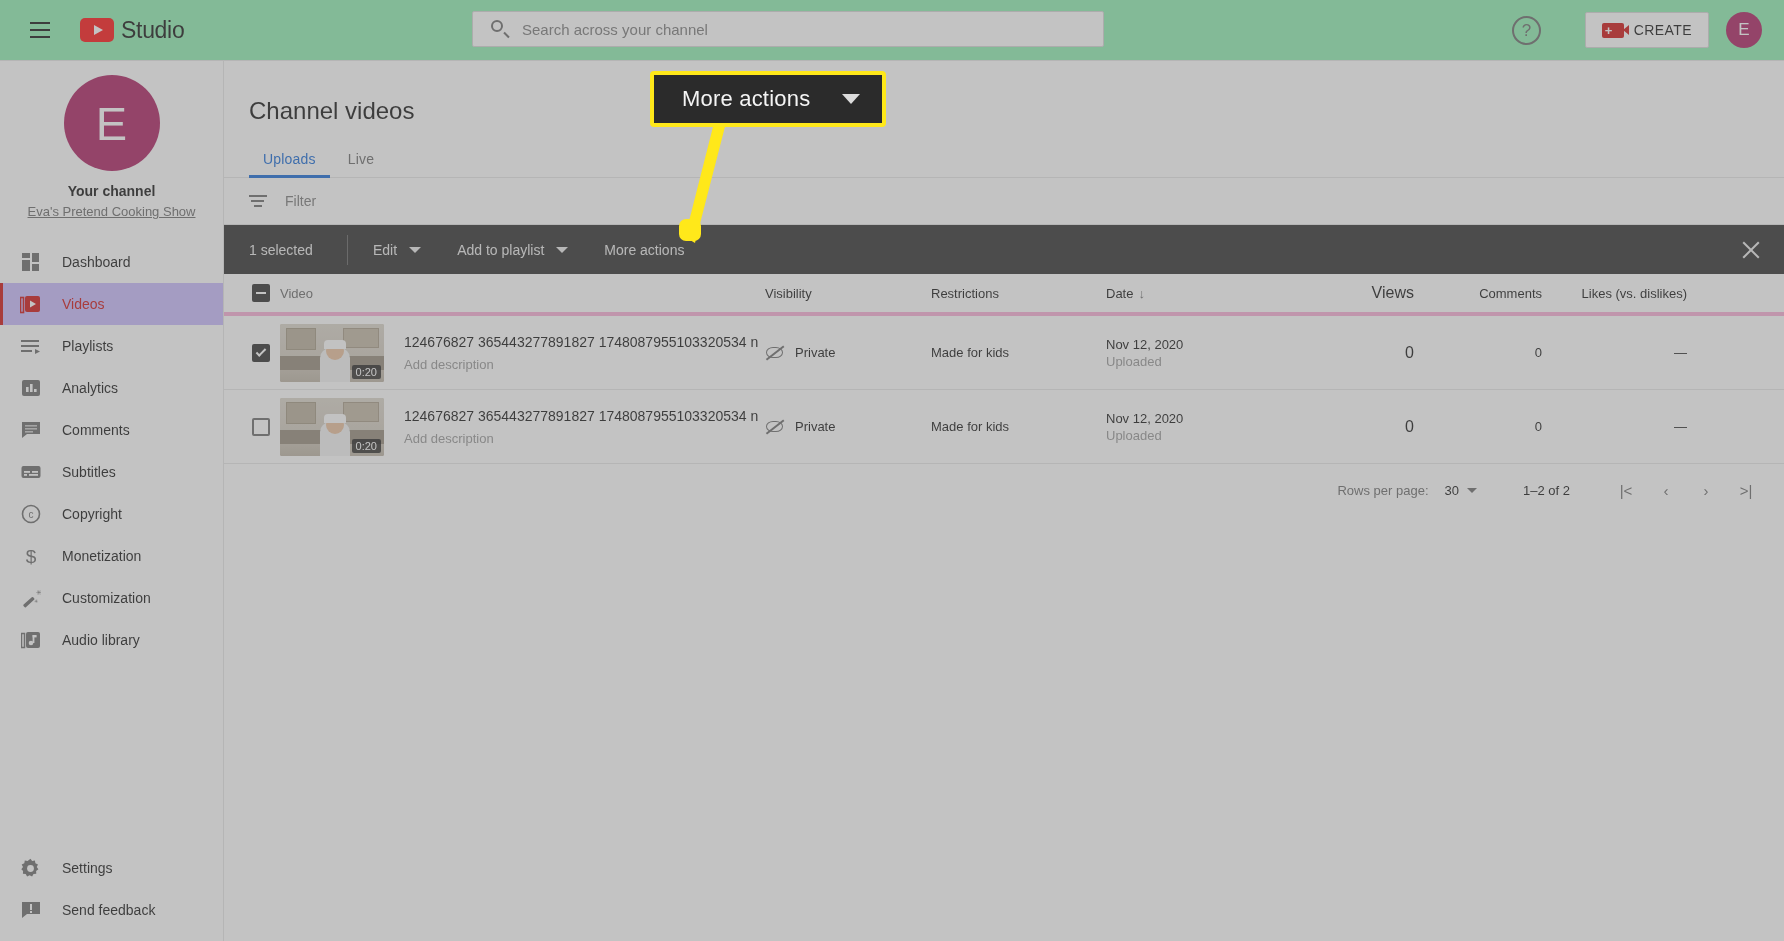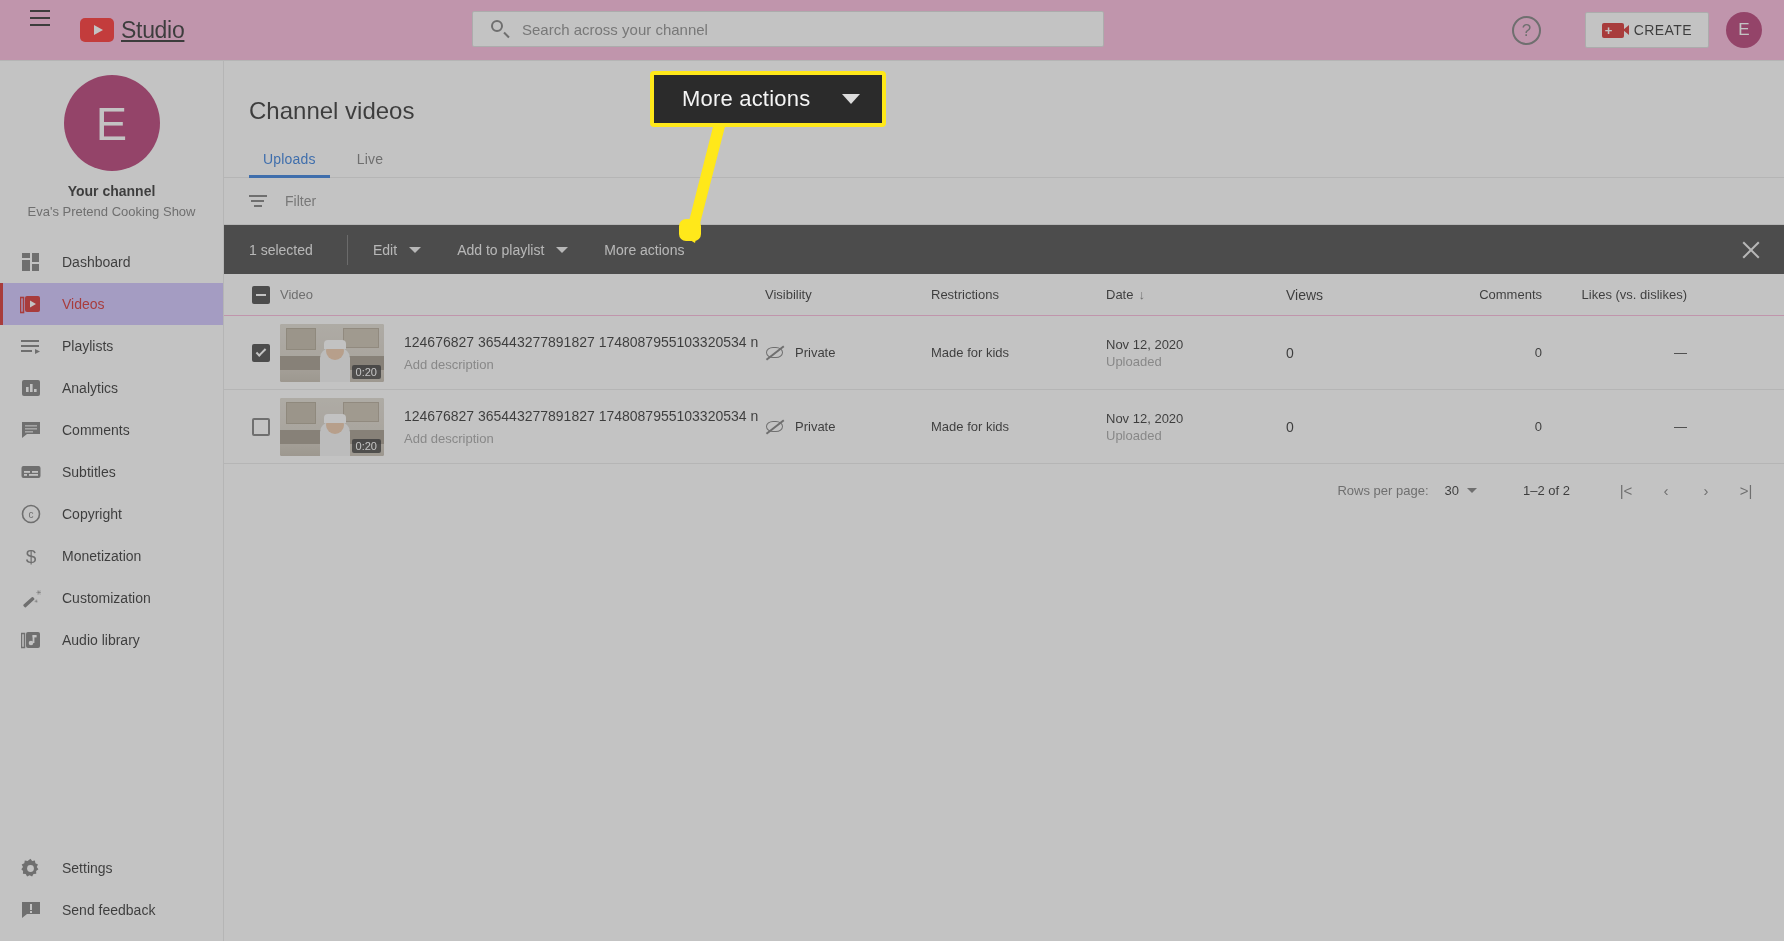--- a/index.html
+++ b/index.html
@@ -6,22 +6,22 @@
   html, body {
     width: 1784px; height: 941px;
     font-family: "Liberation Sans", sans-serif;
     background: #fff; overflow: hidden;
   }
   #root { position: relative; width: 1784px; height: 941px; background: #ffffff; }
 
   
   .topbar {
     position: absolute; top: 0; left: 0; width: 1784px; height: 61px;
-    background: #f9a8d4; border-bottom: 1px solid #e5e5e5;
-    display: flex;  text-decoration: underline;
+    background: #86efac; border-bottom: 1px solid #e5e5e5;
+    display: flex; align-items: center;
   }
   .hamburger { margin-left: 22px; width: 36px; height: 36px; display: flex; flex-direction: column;
     justify-content: center; align-items: center; gap: 5px; cursor: pointer; }
   .hamburger span { display: block; width: 20px; height: 2px; background: #030303; }
   .brand { display: flex; align-items: center; margin-left: 22px; gap: 7px; }
   .yt-logo { width: 34px; height: 24px; background: #ff0000; border-radius: 5px;
     display: flex; align-items: center; justify-content: center; }
   .yt-logo .tri { width: 0; height: 0; border-left: 9px solid #fff;
     border-top: 5.5px solid transparent; border-bottom: 5.5px solid transparent; margin-left: 2px; }
   .brand-name { font-size: 23px; color: #030303; letter-spacing: -0.3px; font-weight: 400; }
@@ -57,39 +57,39 @@
     align-items: center; justify-content: center; font-size: 17px; cursor: pointer; }
 
   
   .sidebar { position: absolute; top: 61px; left: 0; width: 224px; height: 880px;
     background: #fff; border-right: 1px solid #e5e5e5; }
   .chan-block { padding-top: 14px; text-align: center; }
   .chan-avatar { width: 96px; height: 96px; border-radius: 50%; background: #a61055;
     color: #fff; font-size: 47px; display: flex; align-items: center; justify-content: center;
     margin: 0 auto; }
   .chan-title { margin-top: 12px; font-size: 14px; color: #030303; font-weight: bold; }
-  .chan-sub { margin-top: 5px; font-size: 13px; color: #606060; }
+  .chan-sub { margin-top: 5px; font-size: 13px; color: #606060; text-decoration: underline; }
   .nav { margin-top: 22px; }
   .nav-item { height: 42px; display: flex; align-items: center; padding-left: 19px;
     position: relative; cursor: pointer; gap: 20px; }
   .nav-item.active { background: #c4b5fd; }
   .nav-item.active::before { content: ""; position: absolute; left: 0; top: 0; bottom: 0;
     width: 3px; background: #cc0000; }
   .nav-ico { width: 23px; height: 23px; flex: none; display: flex; align-items: center;
     justify-content: center; color: #606060; }
   .nav-label { font-size: 14px; color: #030303; }
   .nav-item.active .nav-label { color: #cc0000; }
   .nav-bottom { position: absolute; bottom: 10px; left: 0; right: 0; }
 
   
   .main { position: absolute; top: 74px; left: 224px; width: 1560px; height: 880px;
     background: #fff; }
   .page-title { font-size: 24px; color: #030303; padding: 23px 0 0 25px; }
   .tabs { display: flex; padding-left: 25px; margin-top: 14px; border-bottom: 1px solid #e5e5e5;
-    height: 39px; gap: 13px; }
+    height: 39px; gap: 4px; }
   .tab { font-size: 14px; color: #606060; padding: 0 14px; height: 39px;
     display: flex; align-items: center; position: relative; cursor: pointer; letter-spacing: .2px; }
   .tab.active { color: #065fd4; }
   .tab.active::after { content: ""; position: absolute; left: 0; right: 0; bottom: 0;
     height: 3px; background: #065fd4; }
 
   .filterbar { height: 47px; display: flex; align-items: center; padding-left: 25px;
     gap: 18px; border-bottom: 1px solid #e5e5e5; }
   .filter-ico { display: flex; flex-direction: column; gap: 3px; width: 18px; cursor: pointer; }
   .filter-ico i { display: block; height: 2px; background: #606060; }
@@ -105,21 +105,21 @@
   .sel-btn { font-size: 14px; color: #e8e8e8; display: flex; align-items: center;
     gap: 12px; cursor: pointer; margin-right: 36px; }
   .caret { width: 0; height: 0; border-left: 6px solid transparent; border-right: 6px solid transparent;
     border-top: 6px solid #e8e8e8; }
   .sel-close { position: absolute; right: 22px; top: 14px; width: 22px; height: 22px; cursor: pointer; }
   .sel-close::before, .sel-close::after { content: ""; position: absolute; left: 0; top: 10px;
     width: 22px; height: 2px; background: #e8e8e8; }
   .sel-close::before { transform: rotate(45deg); } .sel-close::after { transform: rotate(-45deg); }
 
   
-  .thead { height: 42px; display: flex; align-items: center; border-bottom: 1px solid #f9a8d4;
+  .thead { height: 42px; display: flex; align-items: center; border-bottom: 4px solid #f9a8d4;
     font-size: 13px; color: #606060; }
   .row { height: 74px; display: flex; align-items: center; border-bottom: 1px solid #e5e5e5; }
   .c-check { width: 56px; padding-left: 28px; flex: none; }
   .cbox { width: 18px; height: 18px; border-radius: 2px; background: #1f1f1f;
     display: flex; align-items: center; justify-content: center; cursor: pointer; }
   .cbox.empty { background: #fff; border: 2px solid #606060; }
   .cbox .tick { width: 10px; height: 5px; border-left: 2px solid #fff; border-bottom: 2px solid #fff;
     transform: rotate(-45deg); margin-top: -3px; }
   .cbox .dash { width: 10px; height: 2px; background: #fff; }
   .c-video { width: 485px; display: flex; align-items: center; gap: 20px; }
@@ -145,21 +145,21 @@
   .vdesc { font-size: 13px; color: #909090; margin-top: 5px; }
   .c-vis { width: 166px; display: flex; align-items: center; gap: 10px; font-size: 13px; color: #030303; }
   .eye-off { width: 20px; height: 14px; position: relative; flex: none; }
   .eye-off .e { position: absolute; left: 1px; top: 1px; width: 17px; height: 11px;
     border: 1.6px solid #606060; border-radius: 50% 50% 50% 50% / 60% 60% 60% 60%; }
   .eye-off .s { position: absolute; left: -1px; top: 6px; width: 22px; height: 1.6px;
     background: #606060; transform: rotate(-38deg); }
   .c-restr { width: 175px; font-size: 13px; color: #030303; }
   .c-date { width: 180px; font-size: 13px; color: #030303; }
   .c-date .sub { font-size: 13px; color: #909090; margin-top: 2px; }
-  .c-views { width: 128px; font-size: 14px; color: #030303; }
+  .c-views { width: 128px; text-align: right; font-size: 16px; color: #030303; }
   .c-comments { width: 128px; text-align: right; font-size: 13px; color: #030303; }
   .c-likes { width: 166px; text-align: right; padding-right: 21px; font-size: 13px; color: #030303; }
   .sort-arrow { display: inline-block; margin-left: 5px; color: #606060; }
 
   .pager { height: 52px; display: flex; align-items: center; justify-content: flex-end;
     padding-right: 18px; gap: 0; font-size: 13px; color: #030303; }
   .rpp-label { color: #606060; margin-right: 16px; }
   .rpp-val { margin-right: 8px; }
   .rpp-caret { width: 0; height: 0; border-left: 5px solid transparent; border-right: 5px solid transparent;
     border-top: 5px solid #606060; margin-right: 46px; }

